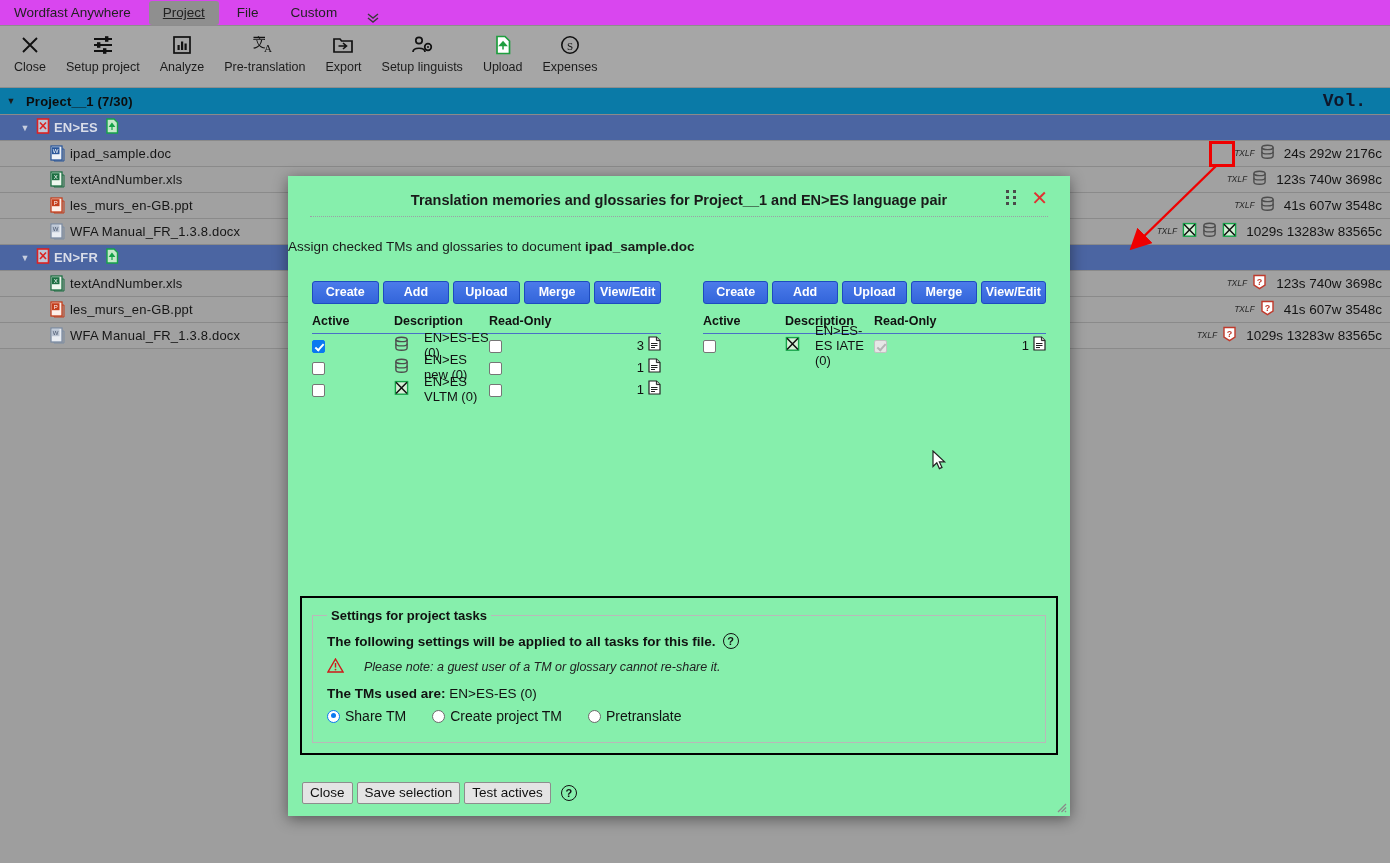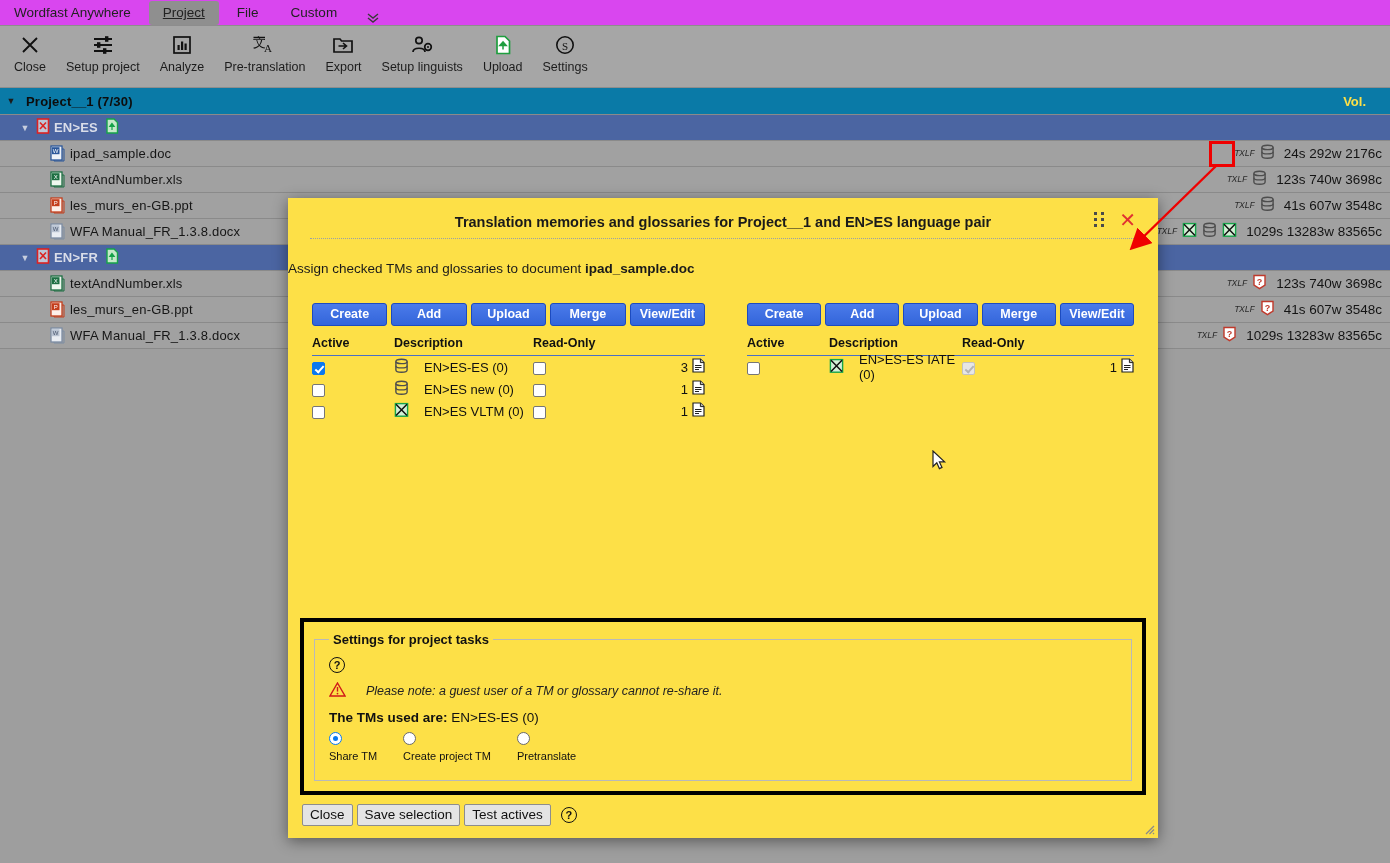--- a/index.html
+++ b/index.html
@@ -47,32 +47,32 @@
   }
   .trow.project{ background:#0a7aa7; color:#0d0d0d; font-weight:bold; height:27px;}
   .trow.lang{ background:#4b65a2; color:#d9dde9; font-weight:bold; }
   .trow.file{ background:#a1a1a1; }
   .caret{ width:22px; text-align:center; font-size:9px; color:#1b1b1b; flex:0 0 22px;}
   .trow.lang .caret{ color:#c7cede; padding-left:14px; flex-basis:36px; width:36px;}
   .tname{ margin-left:4px; letter-spacing:.2px;}
   .trow.file .tname{ font-size:13px; color:#161616;}
   .findent{ width:48px; flex:0 0 48px; }
   .ficon{ width:18px; height:18px; flex:0 0 18px; display:flex; align-items:center; justify-content:center;}
-  .vol-head{ position:absolute; right:24px; font-weight:bold; font-size:13px; color:#fde047;}
+  .vol-head{ position:absolute; right:24px; font-weight:bold; font-size:18px; color:#0f172a;font-family:Liberation Mono, monospace;}
   .rightcell{
     position:absolute; right:8px; display:flex; align-items:center; gap:5px;
     font-size:13.5px; color:#141414;
   }
   .txlf{ font-size:9px; font-style:italic; font-family:Liberation Mono, monospace; color:#2c2c2c; letter-spacing:-.3px;}
   .volnum{ margin-left:4px; }
 
   
   #dialog{
-    position:absolute; left:288px; top:198px; width:870px; height:640px;
-    background:#fde047; box-shadow:0 3px 14px rgba(0,0,0,.45);
+    position:absolute; left:288px; top:176px; width:782px; height:640px;
+    background:#86efac; box-shadow:0 3px 14px rgba(0,0,0,.45);
     z-index:10; font-size:13px; color:#111;
   }
   .dlg-titlebar{
     padding:16px 0 8px 0; position:relative; text-align:center;
     border-bottom:1px dotted #9aa0a6; margin:0 22px;
   }
   .dlg-title{ font-weight:bold; font-size:14.5px; color:#1a1a1a; }
   .dlg-ctrls{ position:absolute; right:0; top:14px; display:flex; align-items:center; gap:14px;}
   .grip{ display:grid; grid-template-columns:repeat(2,4px); grid-gap:3px; cursor:move;}
   .grip i{ width:3px; height:3px; background:#4a4a4a; display:block; border-radius:0;}
@@ -115,37 +115,37 @@
   }
   .cb.dis{ background:#e6e6e6; border-color:#c2c2c2; }
   .cb.dis:after{
     content:""; position:absolute; left:4px; top:1px; width:3px; height:7px;
     border:solid #b4b4b4; border-width:0 2px 2px 0; transform:rotate(42deg);
   }
   .cntcell{ display:flex; align-items:center; justify-content:flex-end; gap:4px;}
 
   
   #settings-wrap{ position:absolute; left:12px; right:12px; top:420px; }
-  .redbox{ border:4px solid #000000; padding:10px 10px 10px 10px; }
+  .redbox{ border:2px solid #000000; padding:10px 10px 10px 10px; }
   fieldset.settings{
     border:1px solid #b9b9b9; margin:0; padding:4px 14px 18px 14px;
   }
   fieldset.settings legend{ font-weight:bold; font-size:13px; padding:0 4px; color:#111;}
   .s-line1{ font-weight:bold; font-size:13.5px; margin-top:6px; display:flex; align-items:center; gap:7px;}
   .qmark{
     width:16px; height:16px; border:1.6px solid #111; border-radius:50%;
     display:inline-flex; align-items:center; justify-content:center;
     font-size:11px; font-weight:bold; line-height:1; cursor:pointer;
   }
   .s-note{ display:flex; align-items:center; gap:20px; margin-top:9px;
            font-style:italic; font-size:12.5px; color:#222;}
   .s-tms{ margin-top:10px; font-size:13.5px;}
   .s-tms b{ font-weight:bold;}
   .radios{ margin-top:7px; display:flex; align-items:center; gap:26px;}
-  .radiolbl{ display:flex; gap:5px; font-size:11px; cursor:pointer;flex-direction:column;}
+  .radiolbl{ display:flex; align-items:center; gap:5px; font-size:14px; cursor:pointer;}
   .rd{ width:13px; height:13px; border:1.5px solid #6b6b6b; border-radius:50%;
        background:#fff; display:inline-block; position:relative;}
   .rd.on{ border-color:#0a79f0; }
   .rd.on:after{ content:""; position:absolute; left:2.5px; top:2.5px; width:5px; height:5px;
                 border-radius:50%; background:#0a79f0;}
 
   #footbar{ position:absolute; left:14px; bottom:12px; display:flex; align-items:center; gap:4px;}
   .gbtn{
     background:#e4e4e4; border:1px solid #8d8d8d; border-radius:2px;
     font-size:13.5px; padding:2px 7px 3px 7px; color:#111; cursor:pointer;
@@ -255,21 +255,21 @@
     <span class="tlabel">Upload</span>
   </div>
 
   <div class="tool">
     <span class="ticon">
       <svg width="22" height="22" viewBox="0 0 22 22">
         <circle cx="11" cy="11" r="8.2" fill="none" stroke="#111" stroke-width="1.6"></circle>
         <text x="11" y="15.5" text-anchor="middle" font-family="Liberation Serif, serif" font-size="11" fill="#111">S</text>
       </svg>
     </span>
-    <span class="tlabel">Settings</span>
+    <span class="tlabel">Expenses</span>
   </div>
 </div>
 
 <div id="tree">
 
   <div class="trow project">
     <div class="caret">▼</div>
     <div class="tname">Project__1  (7/30)</div>
     <div class="vol-head">Vol.</div>
   </div>
@@ -623,20 +623,21 @@
       </div>
     </div>
   </div>
 
   <div id="settings-wrap">
     <div class="redbox">
       <fieldset class="settings">
         <legend>Settings for project tasks</legend>
 
         <div class="s-line1">
+          <span>The following settings will be applied to all tasks for this file.</span>
           <span class="qmark">?</span>
         </div>
 
         <div class="s-note">
           <span>
             <svg width="17" height="15" viewBox="0 0 17 15">
                 <path d="M8.5 1 L16 14 H1 Z" fill="none" stroke="#d01919" stroke-width="1.4"></path>
                 <path d="M8.5 5 V9.6" stroke="#d01919" stroke-width="1.4"></path>
                 <circle cx="8.5" cy="11.6" r=".9" fill="#d01919"></circle>
               </svg>

